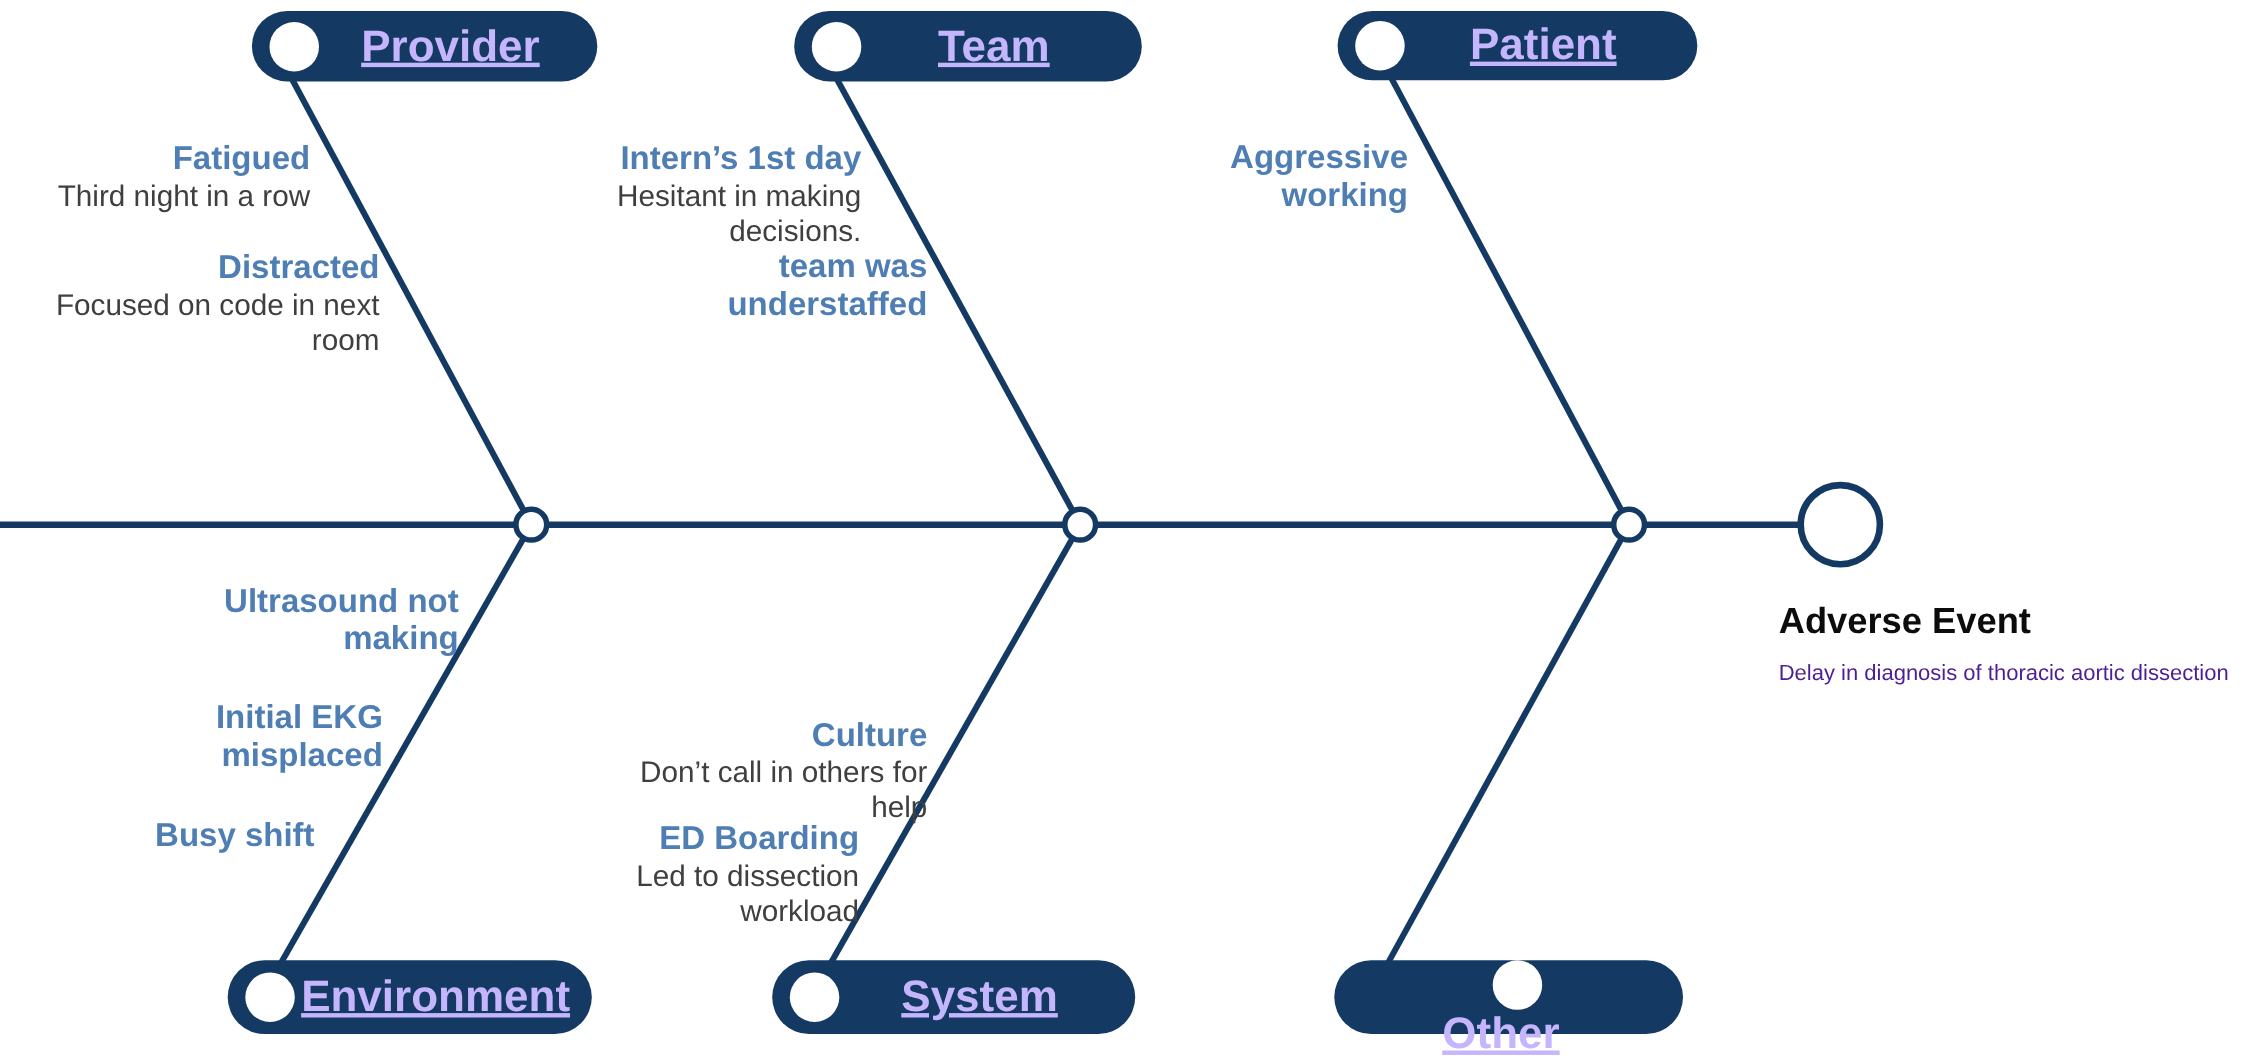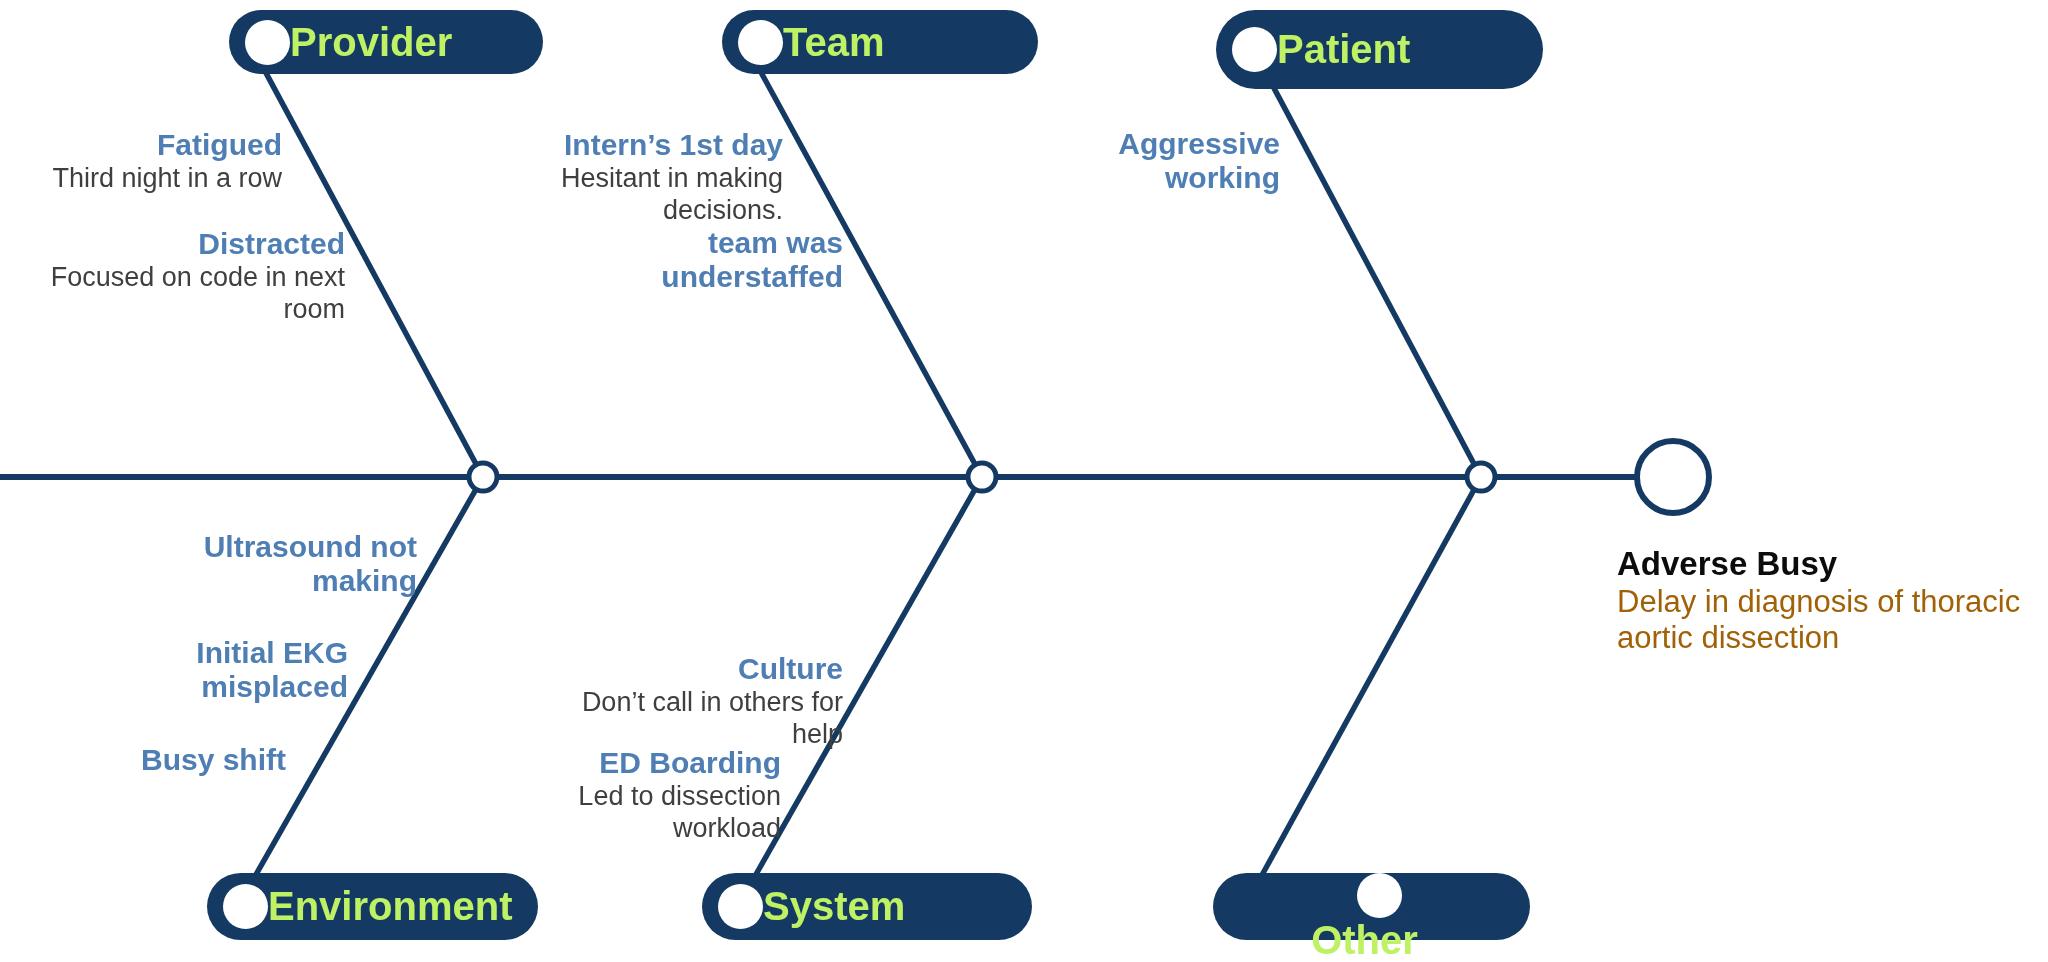--- a/index.html
+++ b/index.html
@@ -31,26 +31,27 @@
   .pill .dot {
     width: 45px;
     height: 45px;
     border-radius: 50%;
     background: #ffffff;
     margin-left: 16px;
     flex: none;
   }
   .pill .pill-label {
     flex: 1;
-    text-align: left;
-    color: #bef264;
+    text-align: center;
+    color: #c4b5fd;
     font-size: 40px;
     font-weight: bold;
     padding-right: 14px;
     white-space: nowrap;
+    text-decoration: underline;
   }
   .cause {
     position: absolute;
     text-align: right;
   }
   .cause .cause-title {
     color: #4E7EB3;
     font-size: 30px;
     font-weight: bold;
     line-height: 34px;
@@ -67,23 +68,23 @@
     width: 424px;
     text-align: left;
   }
   #adverse-event .ae-title {
     color: #0c0c0c;
     font-size: 33px;
     font-weight: bold;
     line-height: 40px;
   }
   #adverse-event .ae-desc {
-    color: #a16207;
-    font-size: 31px;
-    line-height: 36px;
+    color: #4c1d95;
+    font-size: 20px;
+    line-height: 57px;
   }
 </style>
 </head>
 <body>
 
 <div id="stage">
 
   <svg id="fishbone-svg" viewBox="0 0 2048 962" xmlns="http://www.w3.org/2000/svg">
     <line x1="0" y1="477" x2="1637" y2="477" stroke="#143A63" stroke-width="6"></line>
     <line x1="251" y1="45" x2="483" y2="477" stroke="#143A63" stroke-width="5.5"></line>
@@ -101,21 +102,21 @@
   <div class="pill" style="left:229px; top:10px; width:314px; height:64px;">
     <span class="dot"></span>
     <span class="pill-label">Provider</span>
   </div>
 
   <div class="pill" style="left:722px; top:10px; width:316px; height:64px;">
     <span class="dot"></span>
     <span class="pill-label">Team</span>
   </div>
 
-  <div class="pill" style="left:1216px; top:10px; width:327px; height:79px;">
+  <div class="pill" style="left:1216px; top:10px; width:327px; height:63px;">
     <span class="dot"></span>
     <span class="pill-label">Patient</span>
   </div>
 
   <div class="pill" style="left:207px; top:873px; width:331px; height:67px;">
     <span class="dot"></span>
     <span class="pill-label">Environment</span>
   </div>
 
   <div class="pill" style="left:702px; top:873px; width:330px; height:67px;">
@@ -167,17 +168,17 @@
     <div class="cause-title">Culture</div>
     <div class="cause-detail">Don’t call in others for help</div>
   </div>
 
   <div class="cause" style="right:1267px; top:746px; width:212px;">
     <div class="cause-title">ED Boarding</div>
     <div class="cause-detail">Led to dissection workload</div>
   </div>
 
   <div id="adverse-event">
-    <div class="ae-title">Adverse Busy</div>
+    <div class="ae-title">Adverse Event</div>
     <div class="ae-desc">Delay in diagnosis of thoracic aortic dissection</div>
   </div>
 
 </div>
 
 </body></html>

